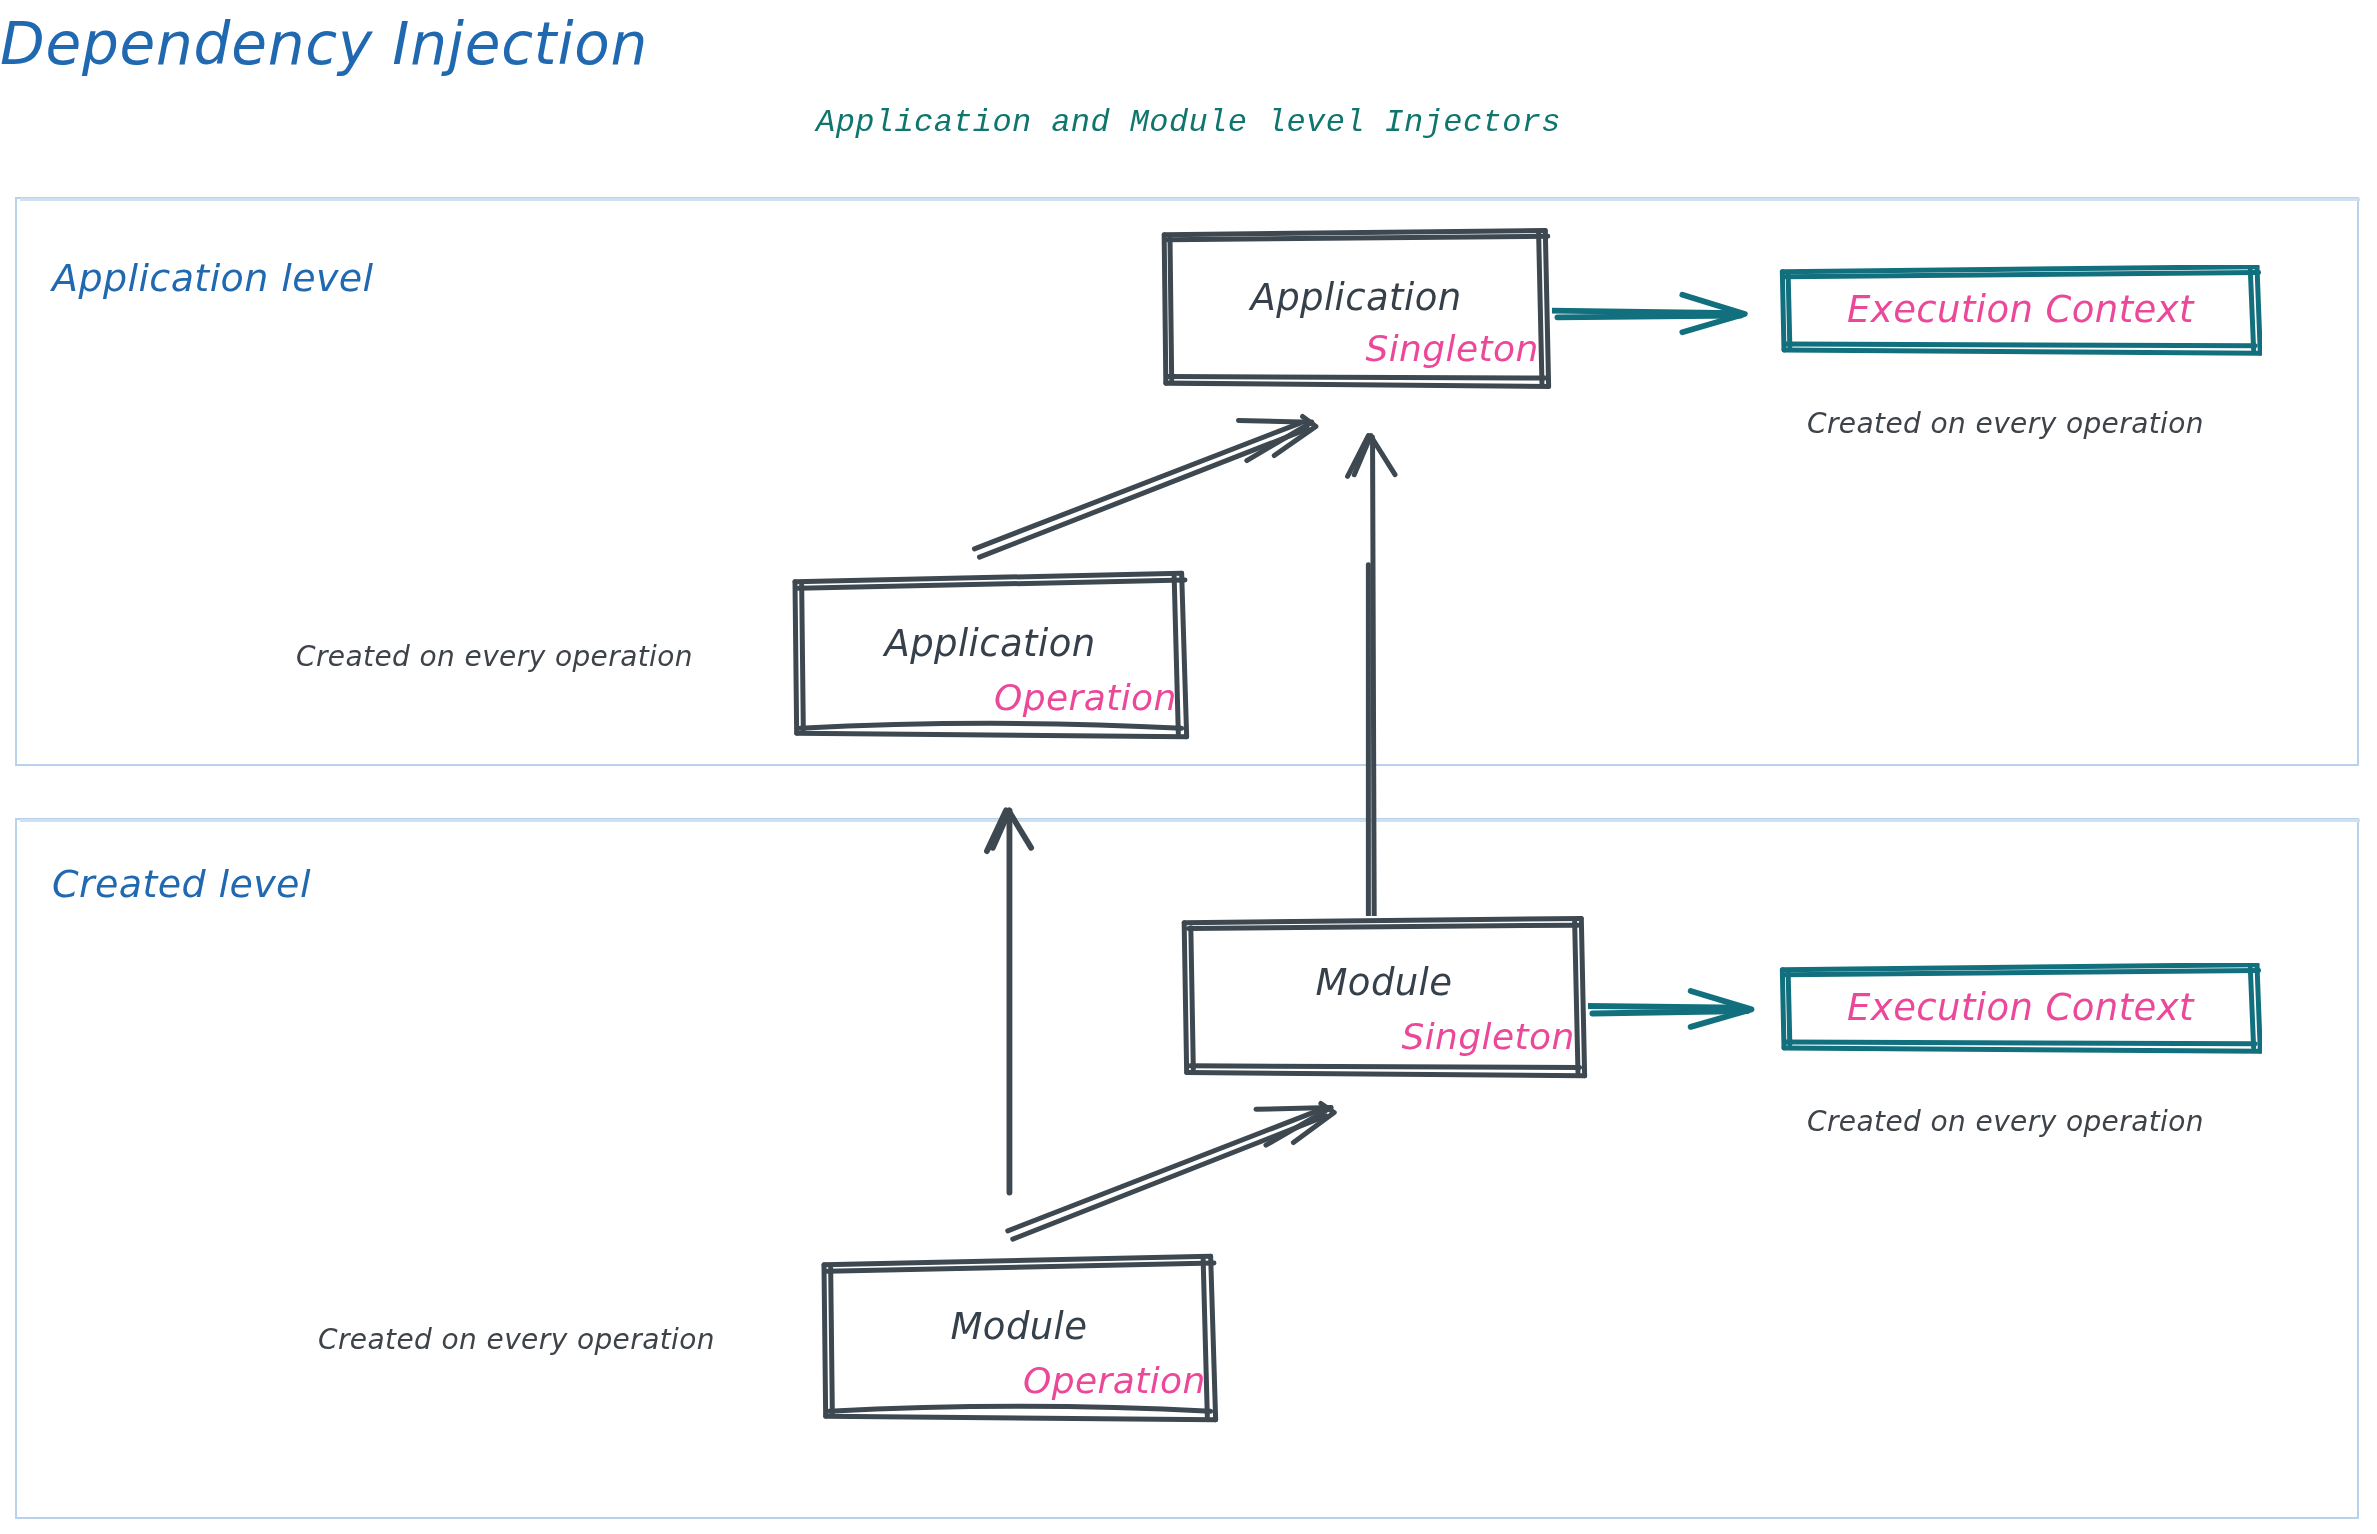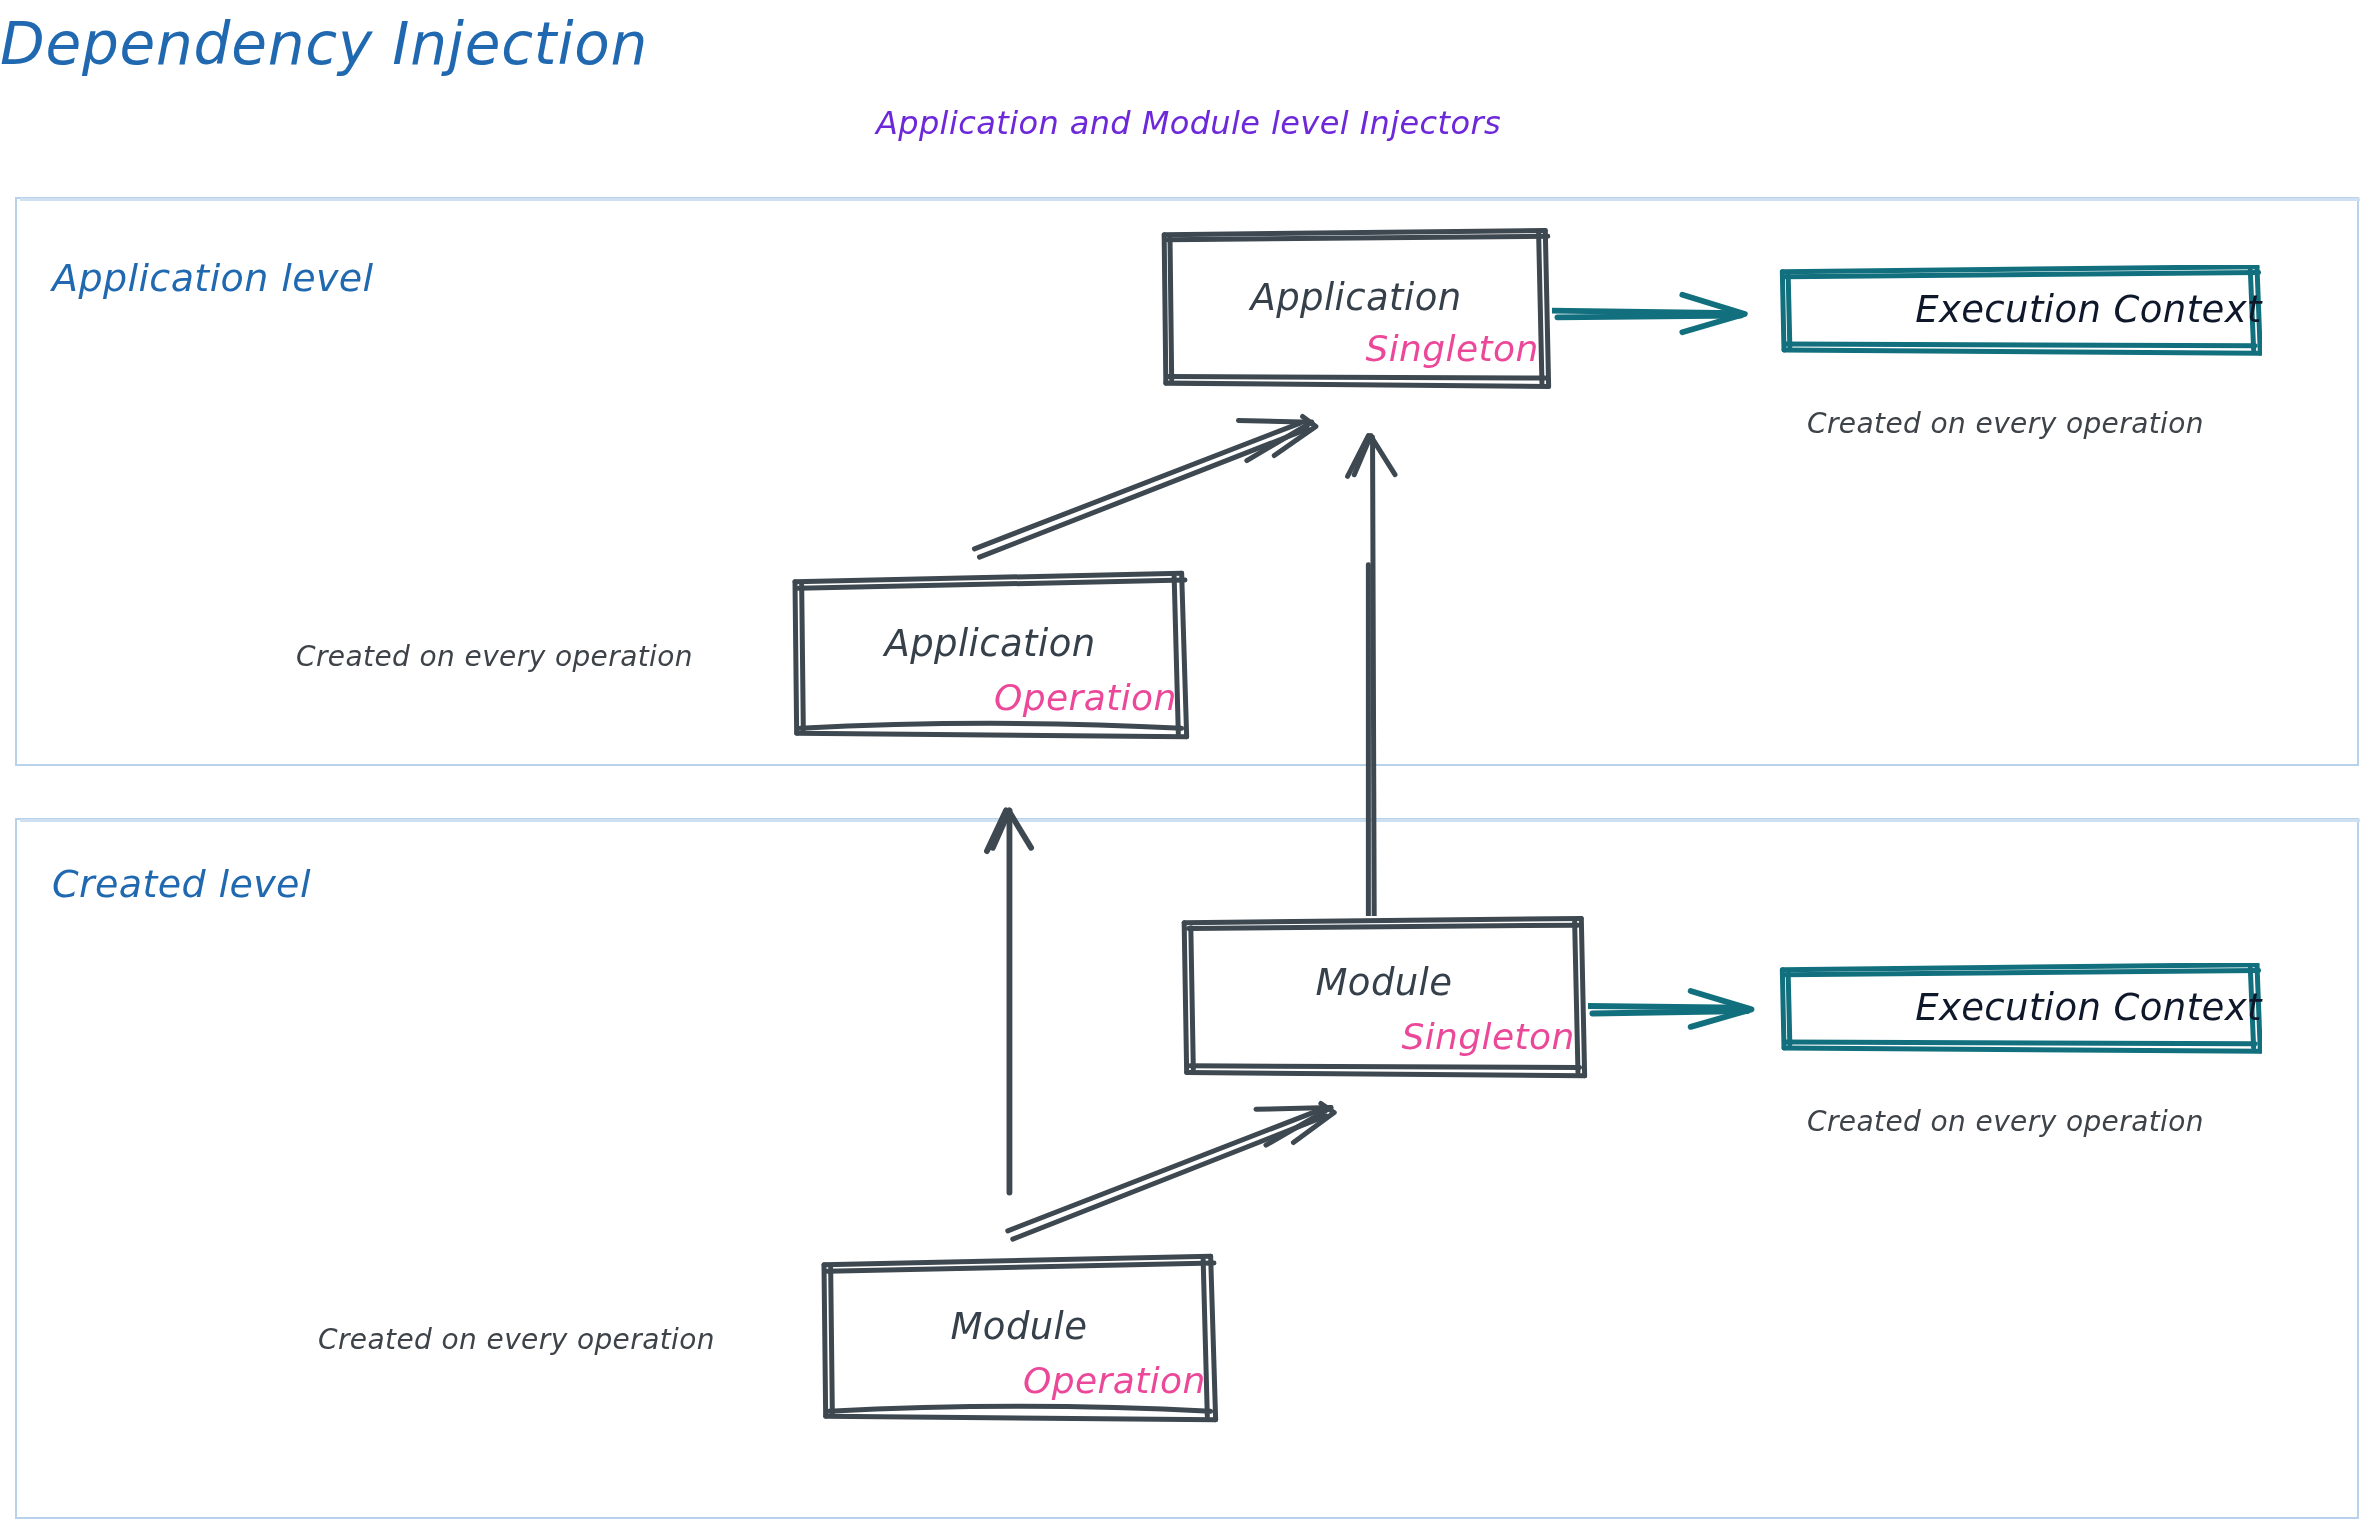--- a/index.html
+++ b/index.html
@@ -30,23 +30,24 @@
     color: #2069b0;
     font-style: italic;
   }
   .subtitle {
     position: absolute;
     left: 0;
     top: 104px;
     width: 2377px;
     text-align: center;
     font-size: 32px;
-    color: #6d28d9;
-    font-style: italic;
-    letter-spacing: 0.4px;
+    color: #0f766e;
+    font-style: italic;
+    letter-spacing: 0.4px;
+    font-family: Liberation Mono, monospace;
   }
 
   
   .level-box {
     position: absolute;
     border: 2.5px solid #b9d2ec;
     background: transparent;
     box-sizing: border-box;
   }
   .level-box::after {
@@ -89,23 +90,22 @@
   .node .sub-label {
     position: absolute;
     right: 13.3px;
     font-size: 36px;
     color: #ec4899;
     font-style: italic;
     letter-spacing: 0.4px;
     white-space: nowrap;
   }
   .node.teal .main-label {
-    color: #0f172a;
+    color: #ec4899;
     font-size: 37px;
-    text-align: right;
   }
 
   
   .caption {
     position: absolute;
     font-size: 28px;
     color: #3d4349;
     font-style: italic;
     letter-spacing: 0.4px;
     white-space: nowrap;

